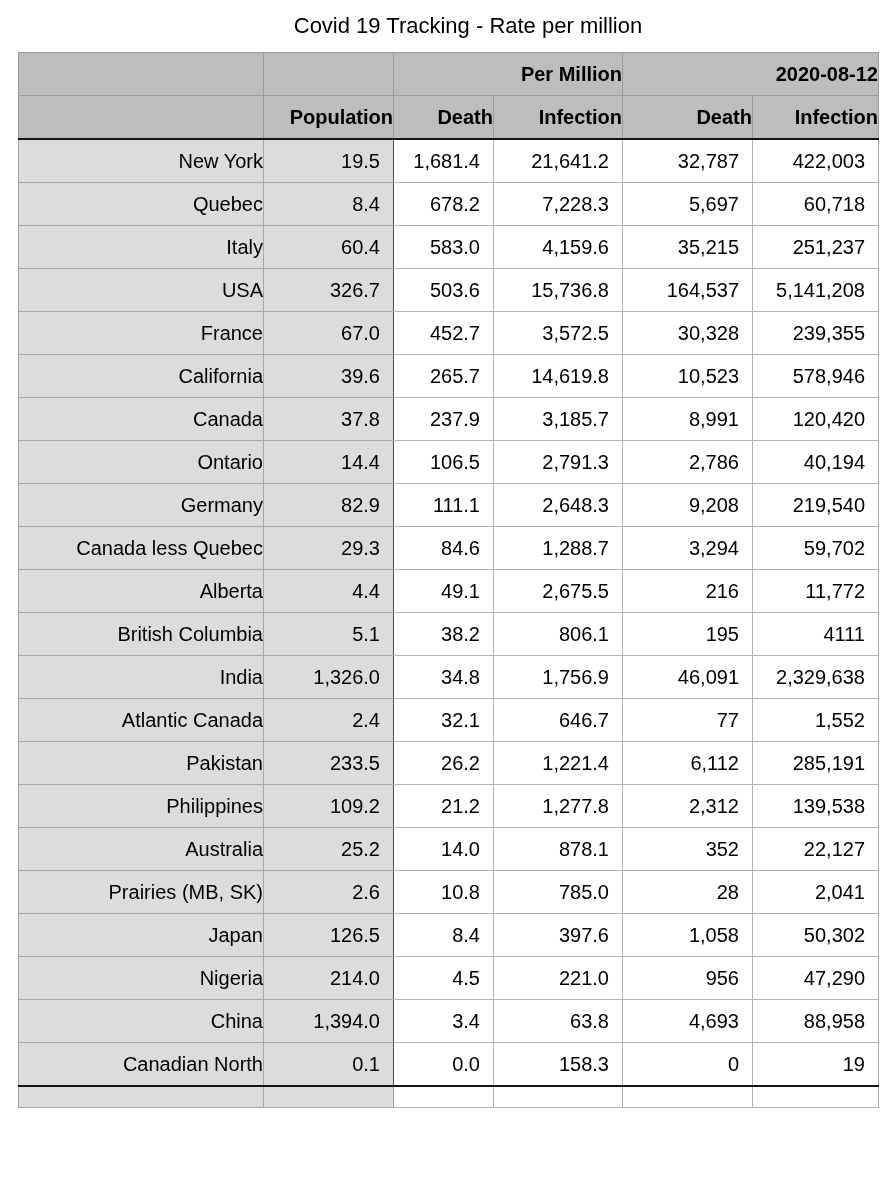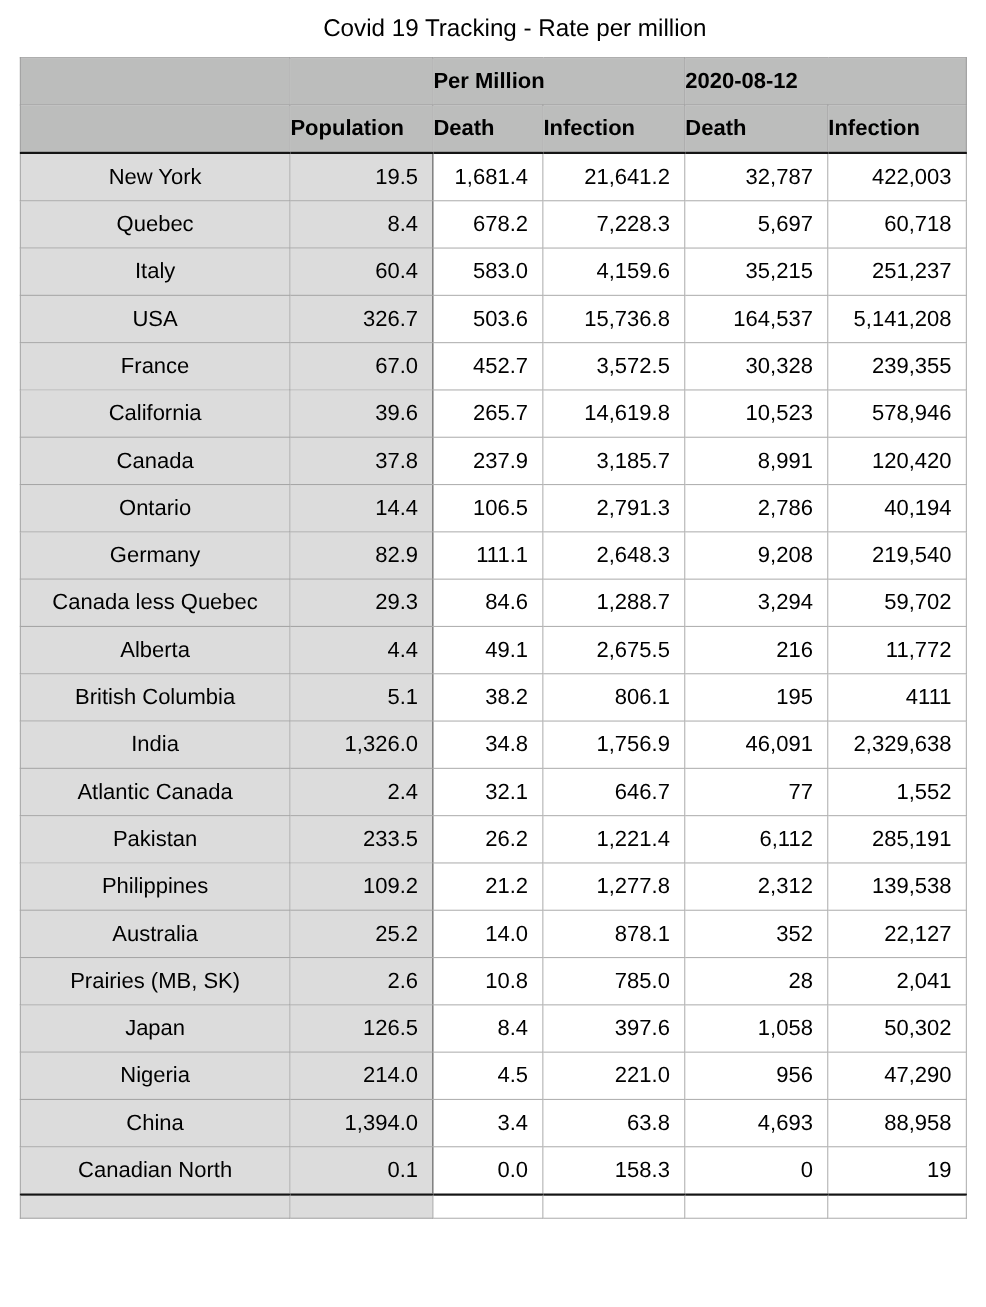--- a/index.html
+++ b/index.html
@@ -23,38 +23,38 @@
     border-collapse: collapse;
     table-layout: fixed;
     width: 860px;
     margin: 14px 0 0 18px;
   }
   th {
     background: #bcbdbc;
     font-weight: bold;
     font-size: 20px;
     height: 42px;
-    text-align: left;
+    text-align: right;
     border: 1px solid #9b9b9b;
     padding: 0;
     overflow: hidden;
     white-space: nowrap;
   }
   thead tr.subhead th { border-bottom: 2px solid #141414; }
   td {
     font-size: 20px;
     height: 42px;
     padding: 0;
     overflow: hidden;
     white-space: nowrap;
     vertical-align: middle;
   }
   td.c-name {
     background: #dcdcdc;
-    text-align: center;
+    text-align: right;
     border-left: 1px solid #a6a6a6;
     border-right: 1px solid #a6a6a6;
     border-bottom: 1px solid #a6a6a6;
   }
   td.c-pop {
     background: #dcdcdc;
     text-align: right;
     padding-right: 13px;
     border-right: 1px solid #4d4d4d;
     border-bottom: 1px solid #a6a6a6;

